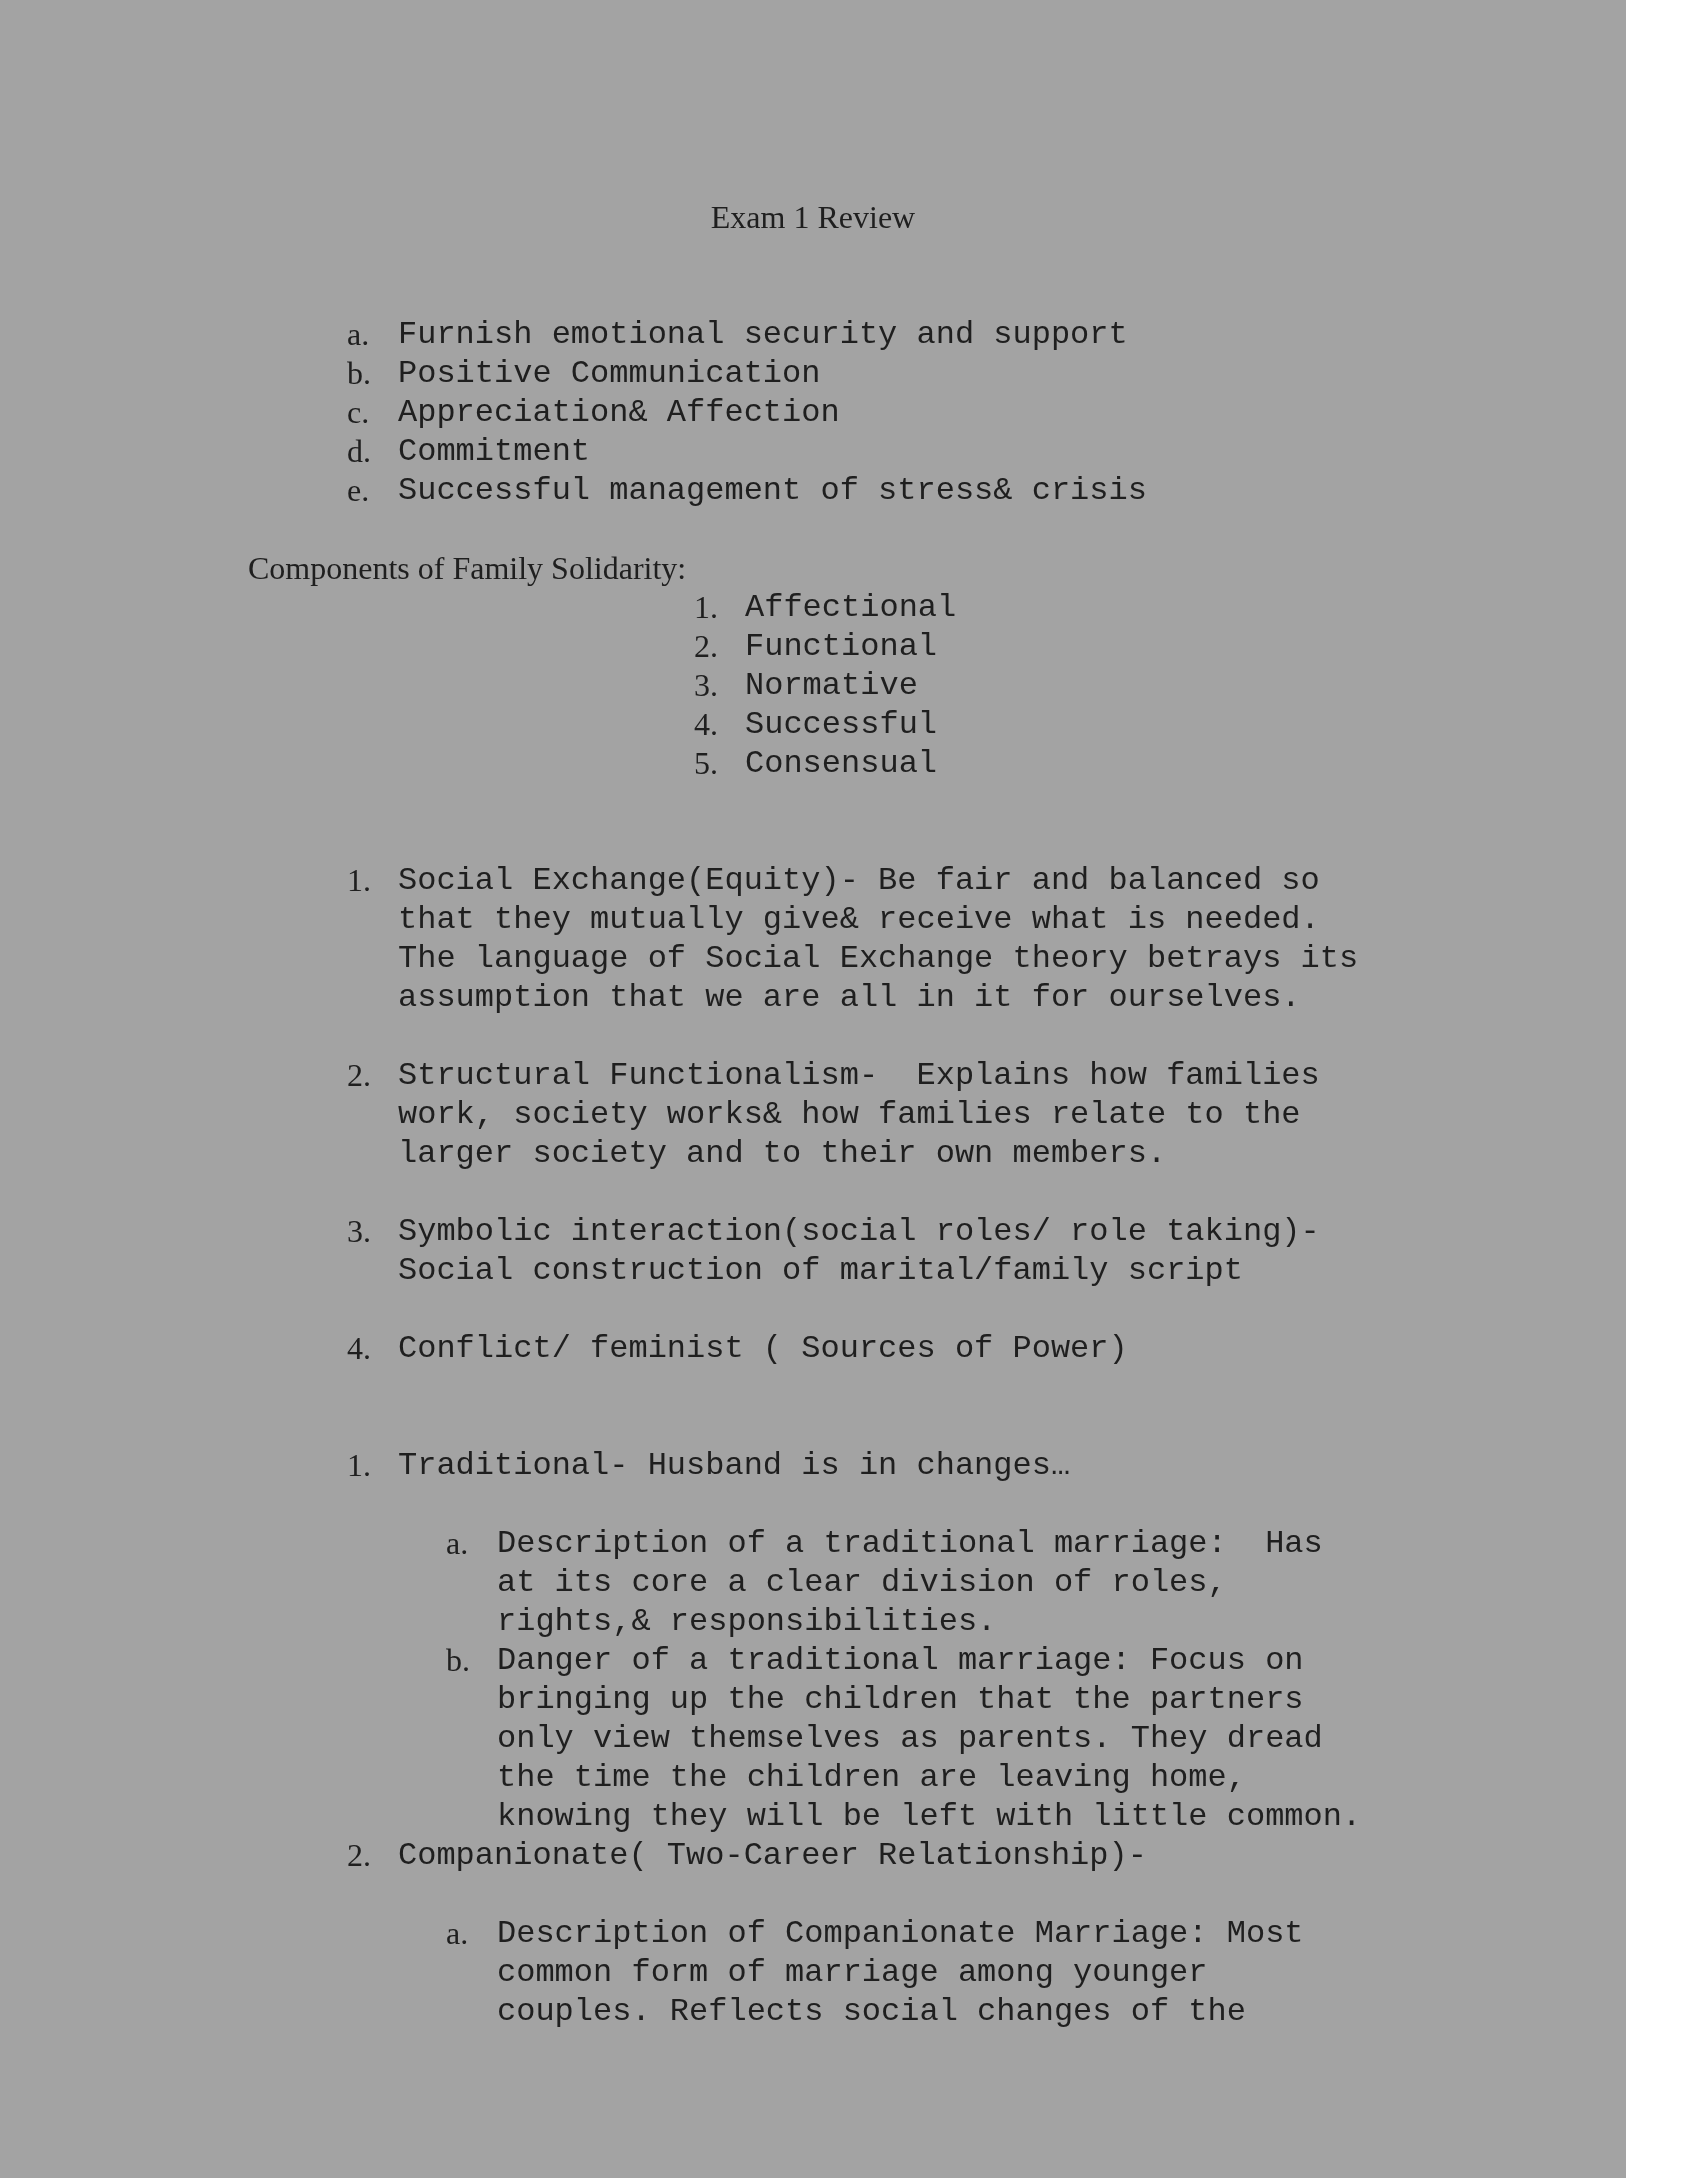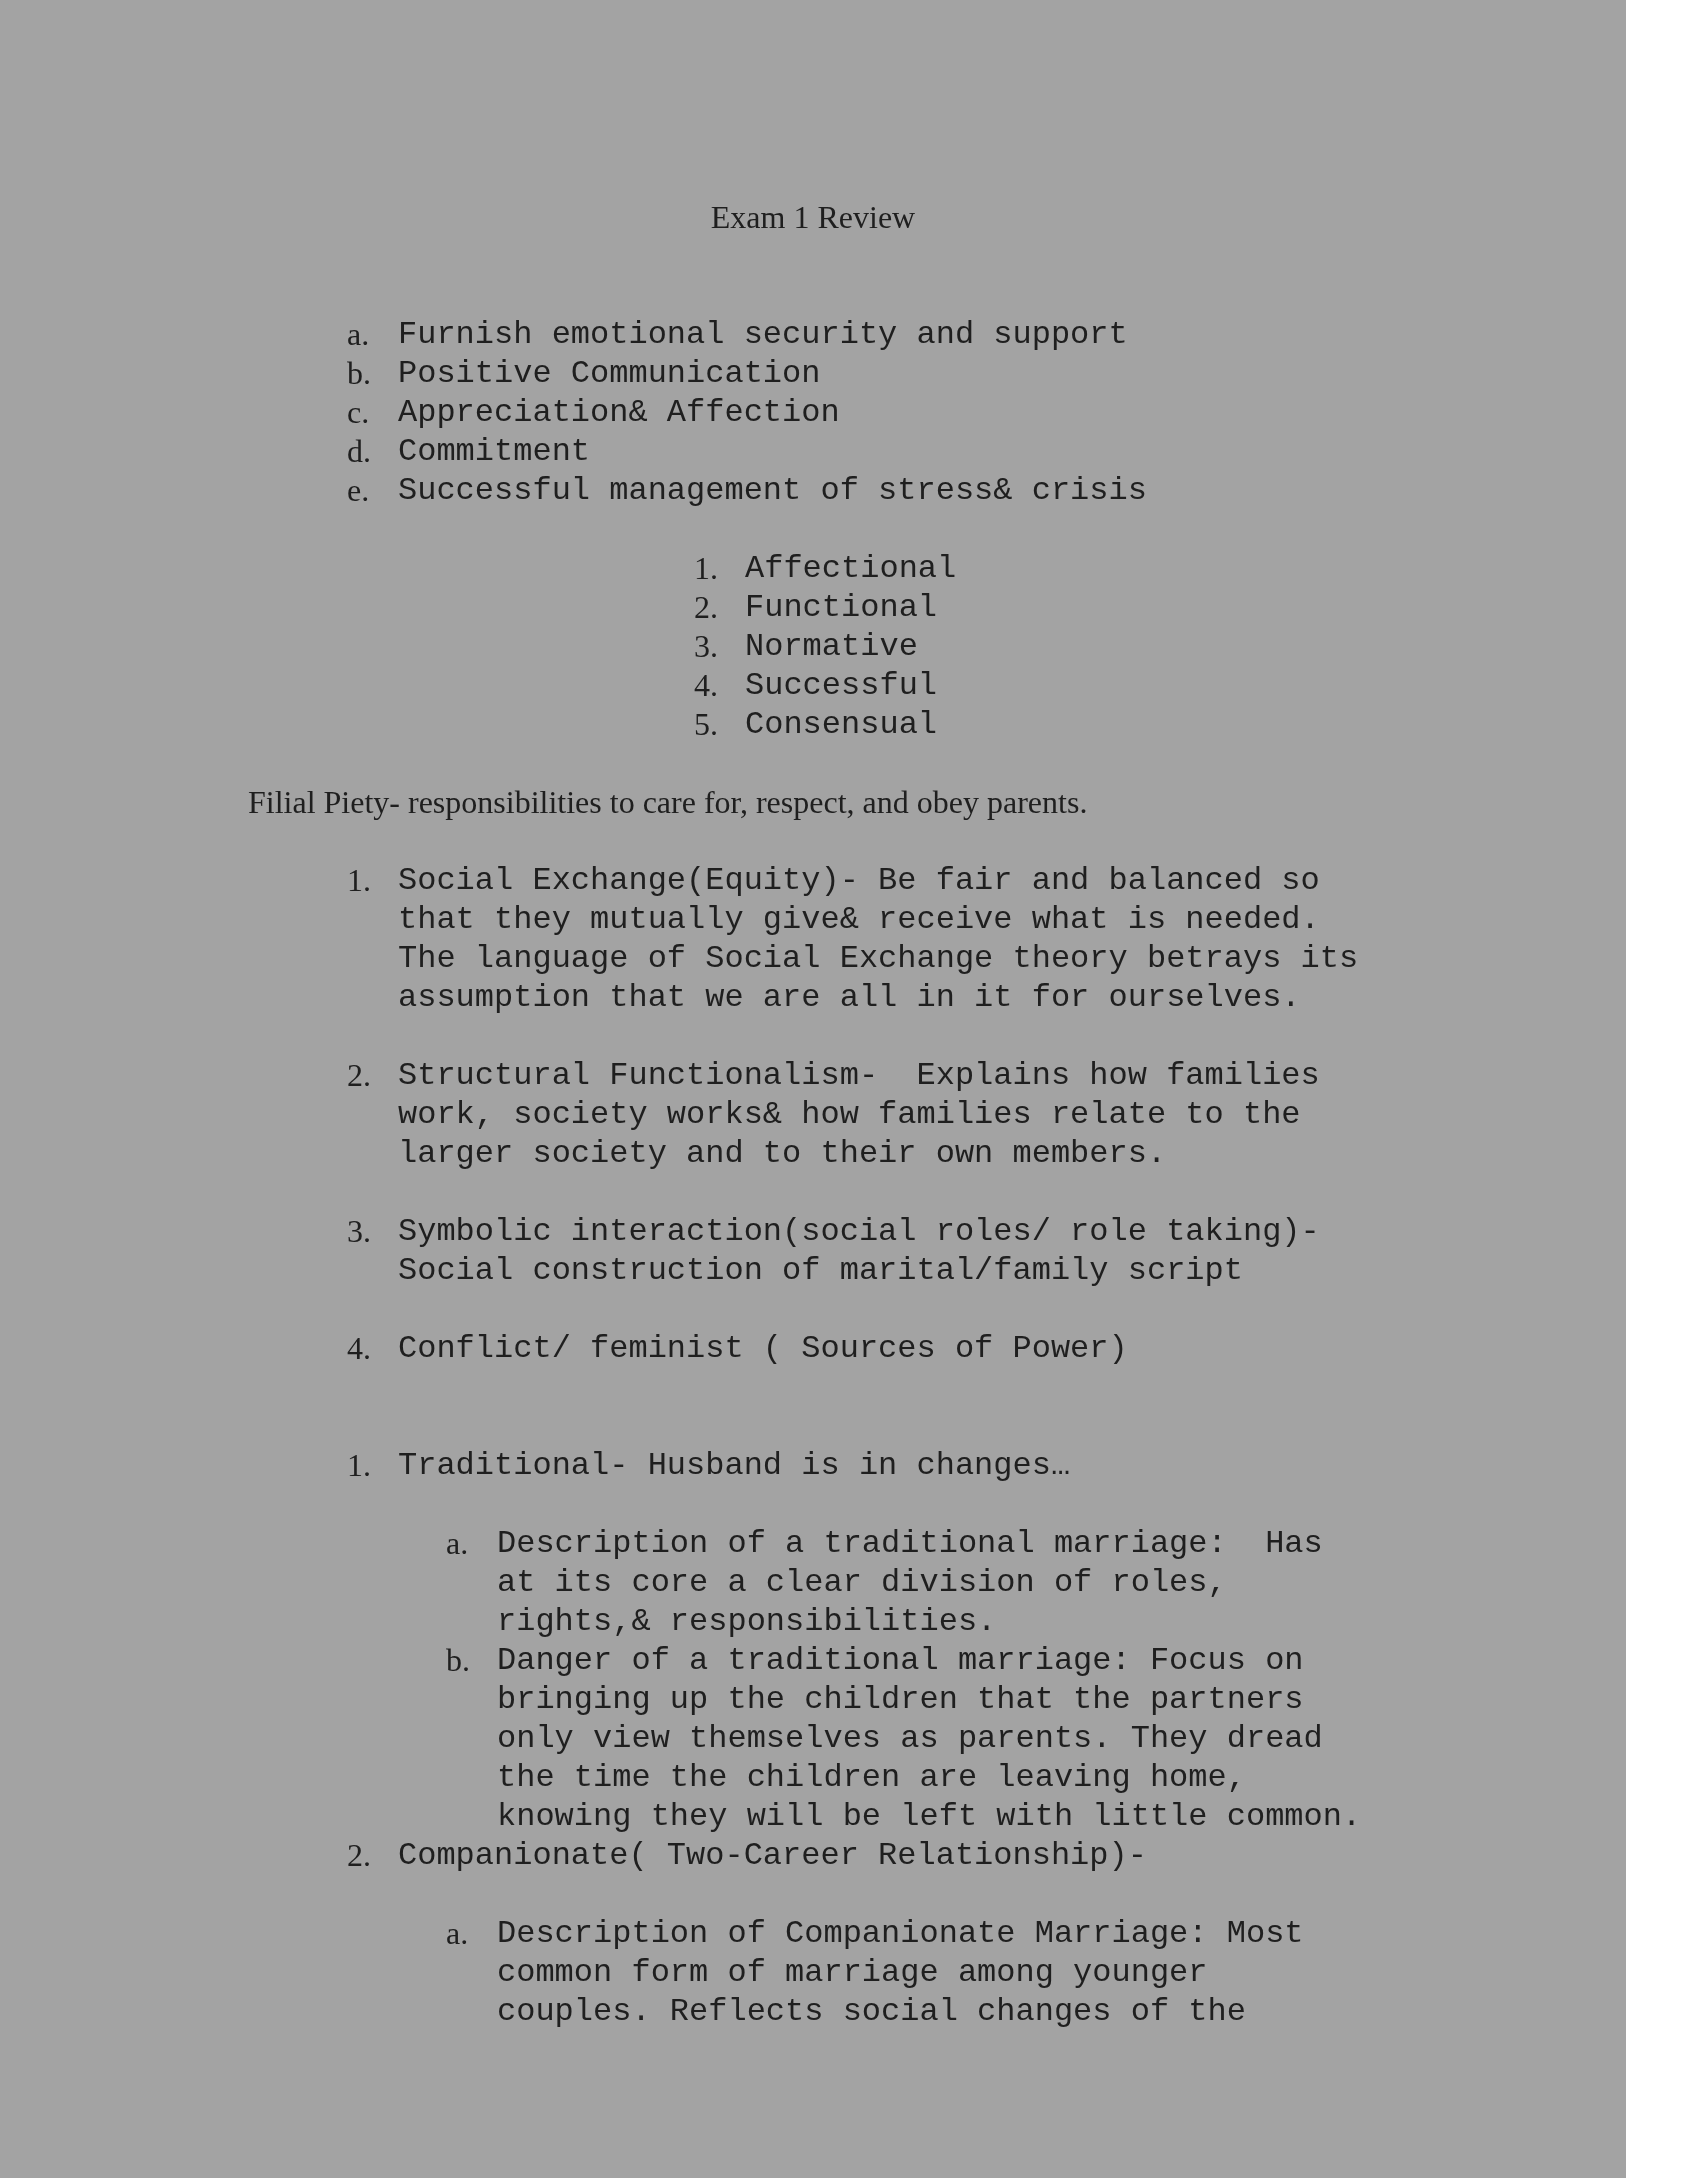--- a/index.html
+++ b/index.html
@@ -72,20 +72,21 @@
   <div class="li indent-1">
     <span class="marker">d.</span>
     <span class="li-text">Commitment</span>
   </div>
   <div class="li indent-1">
     <span class="marker">e.</span>
     <span class="li-text">Successful management of stress&amp; crisis</span>
   </div>
   <div class="gap"></div>
 
+  <div class="heading">Components of Family Solidarity:</div>
   <div class="li indent-deep">
     <span class="marker">1.</span>
     <span class="li-text">Affectional</span>
   </div>
   <div class="li indent-deep">
     <span class="marker">2.</span>
     <span class="li-text">Functional</span>
   </div>
   <div class="li indent-deep">
     <span class="marker">3.</span>
@@ -94,21 +95,20 @@
   <div class="li indent-deep">
     <span class="marker">4.</span>
     <span class="li-text">Successful</span>
   </div>
   <div class="li indent-deep">
     <span class="marker">5.</span>
     <span class="li-text">Consensual</span>
   </div>
   <div class="gap"></div>
 
-  <div class="para">Filial Piety- responsibilities to care for, respect, and obey parents.</div>
   <div class="gap"></div>
 
   <div class="li indent-1">
     <span class="marker">1.</span>
     <span class="li-text">Social Exchange(Equity)- Be fair and balanced so that they mutually give&amp; receive what is needed. The language of Social Exchange theory betrays its assumption that we are all in it for ourselves.</span>
   </div>
   <div class="gap"></div>
   <div class="li indent-1">
     <span class="marker">2.</span>
     <span class="li-text">Structural Functionalism-  Explains how families work, society works&amp; how families relate to the larger society and to their own members.</span>

